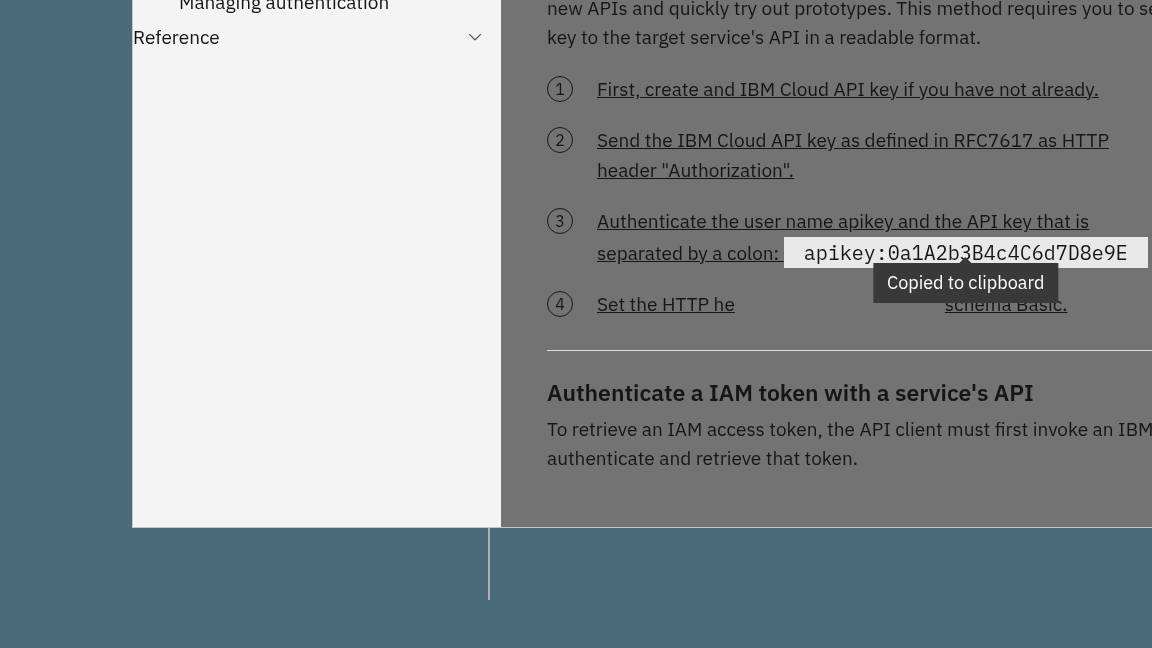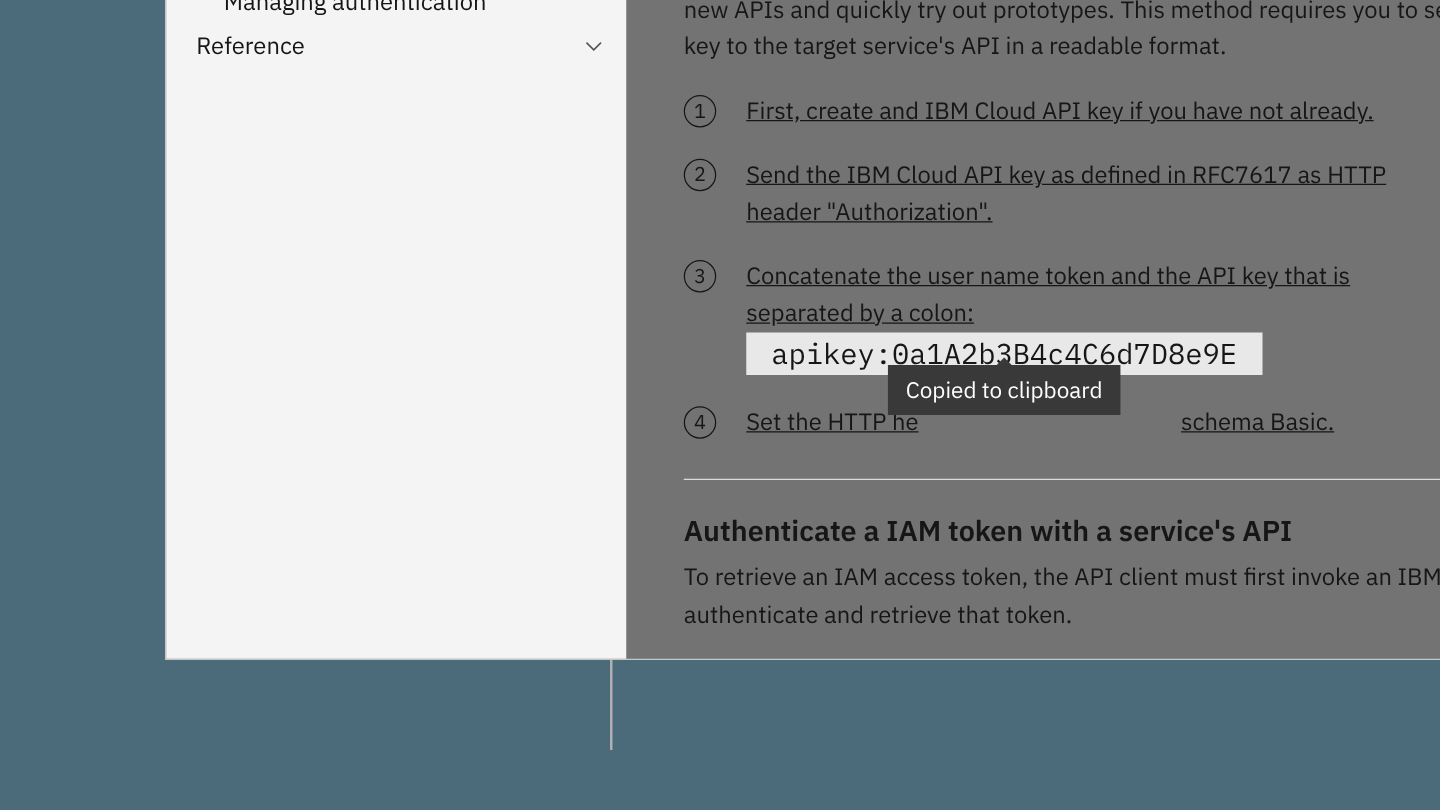--- a/index.html
+++ b/index.html
@@ -28,21 +28,20 @@
     width: 368px;
     height: 100%;
     background: #f4f4f4;
     flex-shrink: 0;
     overflow: hidden;
   }
   .sidebar-item {
     height: 46px;
     display: flex;
     align-items: center;
-    padding-left: 24px;
     padding-right: 16px;
     font-size: 19px;
     color: #161616;
     cursor: pointer;
     position: relative;
   }
   .sidebar-item.sub { padding-left: 46px; height: 46px; }
   .sidebar-item.sub.cut { height: 24px; align-items: flex-start; margin-top: -10px; overflow: hidden; padding-top: 0; }
   .sidebar-item.active { background: #e0e0e0; }
   .sidebar-item.active::before {
@@ -91,21 +90,21 @@
   .step-text {
     font-size: 19px;
     line-height: 1.55;
     width: 720px;
     text-decoration: underline;
   }
   code.inline {
     font-family: "IBM Plex Mono", Menlo, Consolas, monospace;
     background: #e8e8e8;
     padding: 2px 20px;
-    font-size: 23px;
+    font-size: 20px;
   }
   .tooltip-wrap {
     position: relative;
     display: inline-block;
   }
   .tooltip {
     position: absolute;
     top: 26px;
     left: 50%;
     transform: translateX(-50%);
@@ -168,21 +167,21 @@
         <div class="bullet">1</div>
         <div class="step-text">First, create and IBM Cloud API key if you have not already.</div>
       </div>
       <div class="step">
         <div class="bullet">2</div>
         <div class="step-text">Send the IBM Cloud API key as defined in RFC7617 as HTTP header "Authorization".</div>
       </div>
       <div class="step">
         <div class="bullet">3</div>
         <div class="step-text">
-          <span>Concatenate the user name token and the API key that is separated by a colon: </span>
+          <span>Authenticate the user name apikey and the API key that is separated by a colon: </span>
           <span class="tooltip-wrap">
             <code class="inline">apikey:0a1A2b3B4c4C6d7D8e9E</code>
             <span class="tooltip">Copied to clipboard</span>
           </span>
         </div>
       </div>
       <div class="step">
         <div class="bullet">4</div>
         <div class="step-text">
           <span>Set the HTTP he</span><span style="display:inline-block;width:210px;"></span><span>schema Basic.</span>

